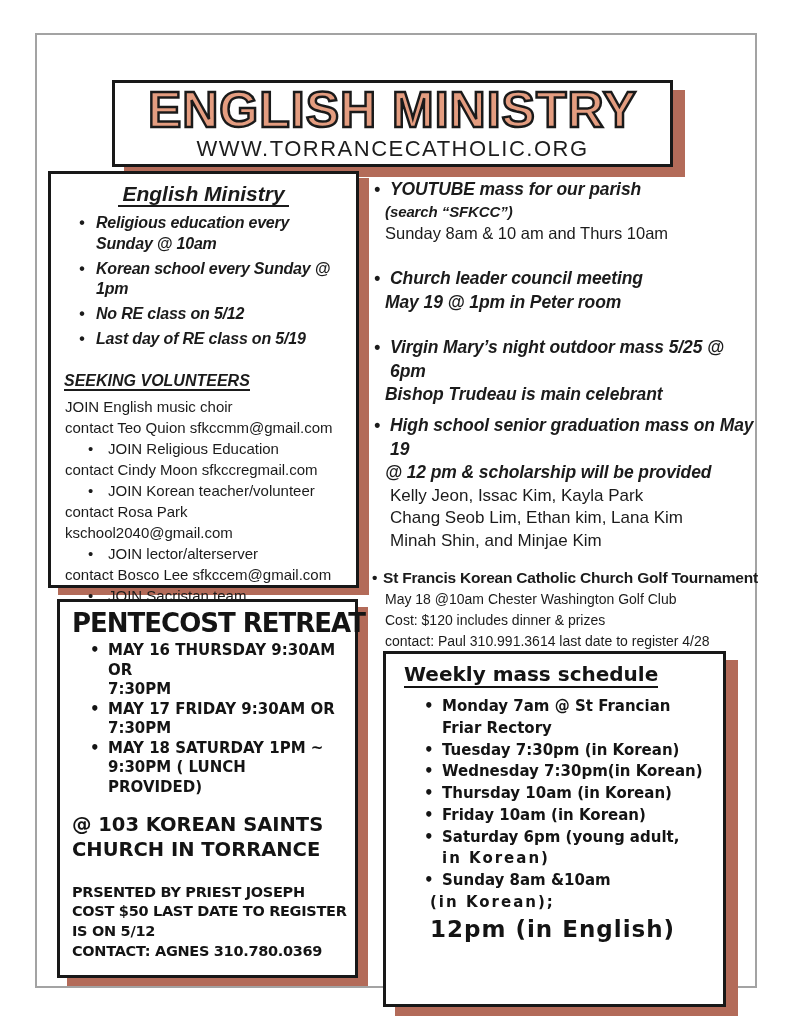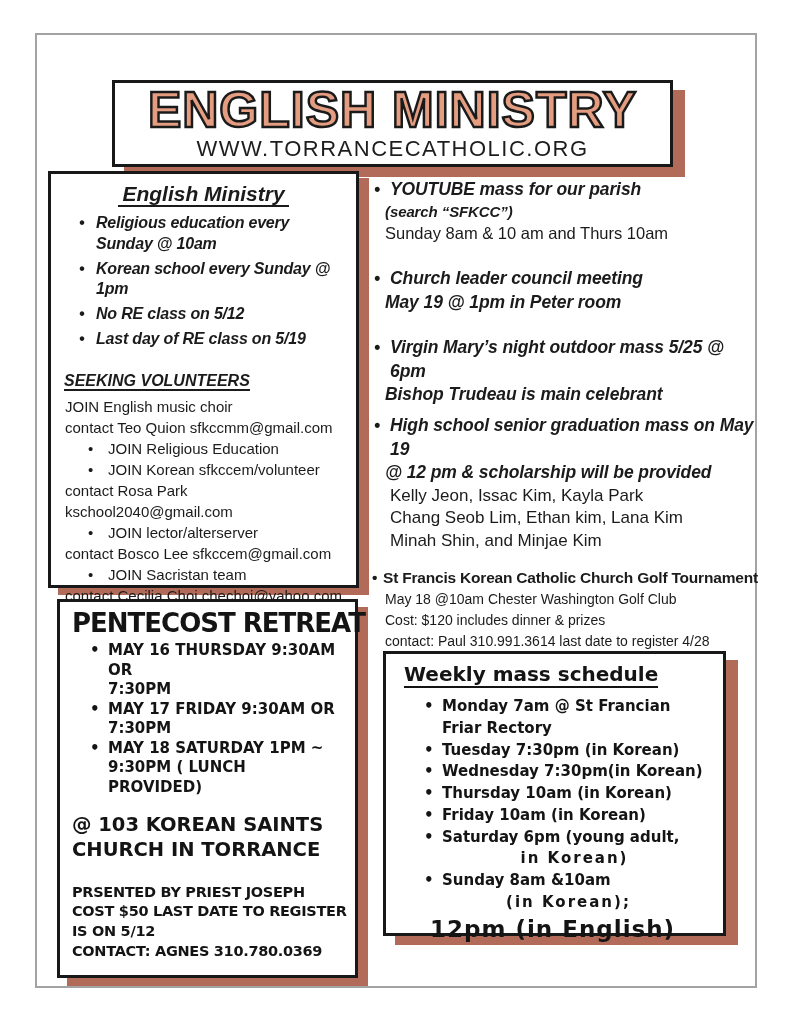--- a/index.html
+++ b/index.html
@@ -87,30 +87,30 @@
   }
   .retreat-title { font-size:26px; letter-spacing:-1px; white-space:nowrap; }
   .retreat-bullets { margin-top:3px; font-size:15px; line-height:1.3; }
   .retreat-bullets .li { padding-left:36px; position:relative; }
   .retreat-bullets .li::before { content:"•"; position:absolute; left:18px; }
   .retreat-location { margin-top:16px; font-size:19.5px; line-height:1.28; white-space:nowrap; }
   .retreat-info { margin-top:20px; font-size:14.5px; letter-spacing:-0.3px; line-height:1.35; white-space:nowrap; }
 
   
   .mass-box {
-    left:383px; top:651px; width:343px; height:285px;
+    left:383px; top:651px; width:343px; height:356px;
     box-shadow:12px 9px 0 var(--accent, #b36b59);
     padding:8px 16px;
     font-family:"DejaVu Sans", sans-serif; font-weight:bold; color:#141414;
   }
   .mass-heading span { font-size:20px; border-bottom:2.5px solid #141414; margin-left:2px; }
   .mass-list { margin-top:10px; font-size:15px; line-height:1.45; }
   .mass-list .li { padding-left:40px; position:relative; }
   .mass-list .li::before { content:"•"; position:absolute; left:22px; }
-  .wrap-spaced { letter-spacing:2px;text-align:center; }
+  .wrap-spaced { letter-spacing:2px; }
   .outdent { margin-left:-12px; }
   .mass-footer { font-size:23px; margin-top:2px; margin-left:28px; letter-spacing:1px; white-space:nowrap; }
 </style>
 </head>
 <body>
 
 <div class="page-border"></div>
 
 <div class="shadow-box header-box">
   <div class="header-title">ENGLISH MINISTRY</div>
@@ -128,21 +128,22 @@
     <div class="li">Last day of RE class on 5/19</div>
   </div>
   <div class="vol">
     <div class="vol-heading">
       <span>SEEKING VOLUNTEERS</span>
     </div>
     <div class="vol-lines">
       <div class="vol-line">JOIN English music choir</div>
       <div class="vol-line">contact Teo Quion sfkccmm@gmail.com</div>
       <div class="vol-line bullet">JOIN Religious Education</div>
-      <div class="vol-line bullet">JOIN Korean sfkccem/volunteer</div>
+      <div class="vol-line">contact Cindy Moon sfkccregmail.com</div>
+      <div class="vol-line bullet">JOIN Korean teacher/volunteer</div>
       <div class="vol-line">contact Rosa Park kschool2040@gmail.com</div>
       <div class="vol-line bullet">JOIN lector/alterserver</div>
       <div class="vol-line">contact Bosco Lee sfkccem@gmail.com</div>
       <div class="vol-line bullet">JOIN Sacristan team</div>
       <div class="vol-line">contact Cecilia Choi chechoi@yahoo.com</div>
     </div>
   </div>
 </div>
 
 <div class="announcements">

